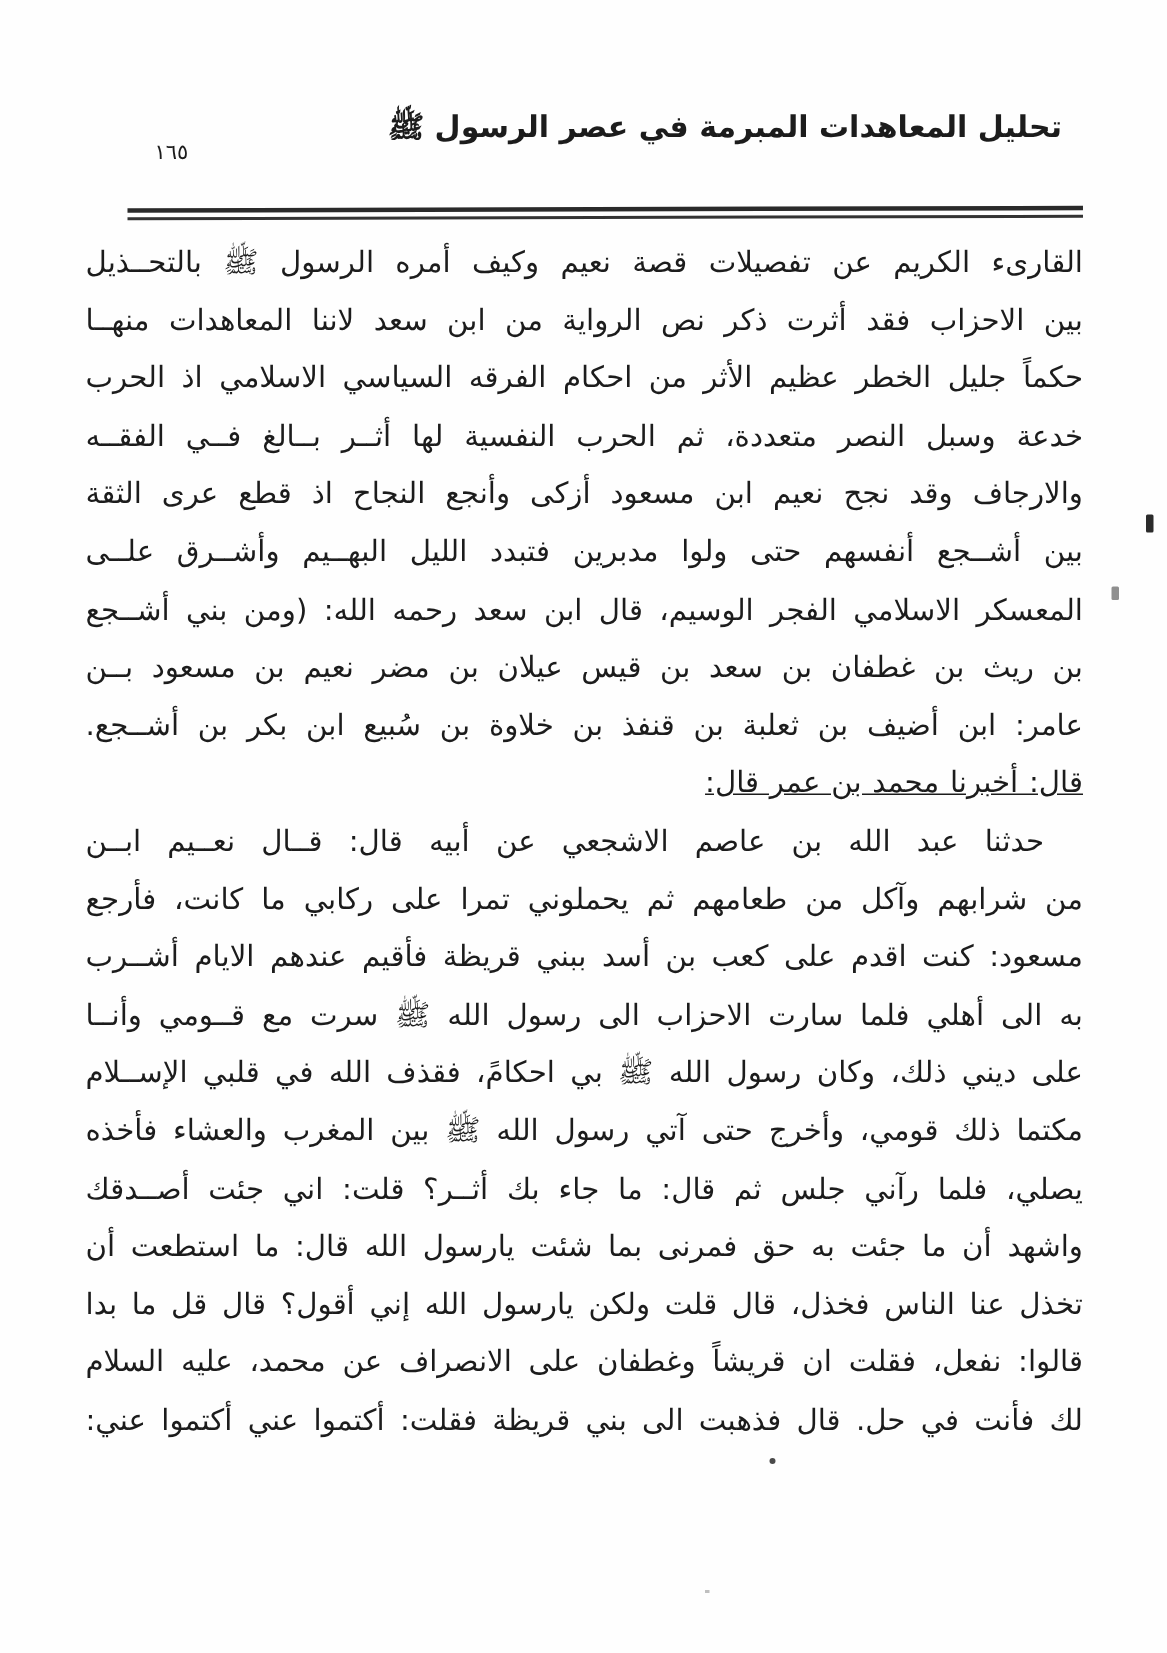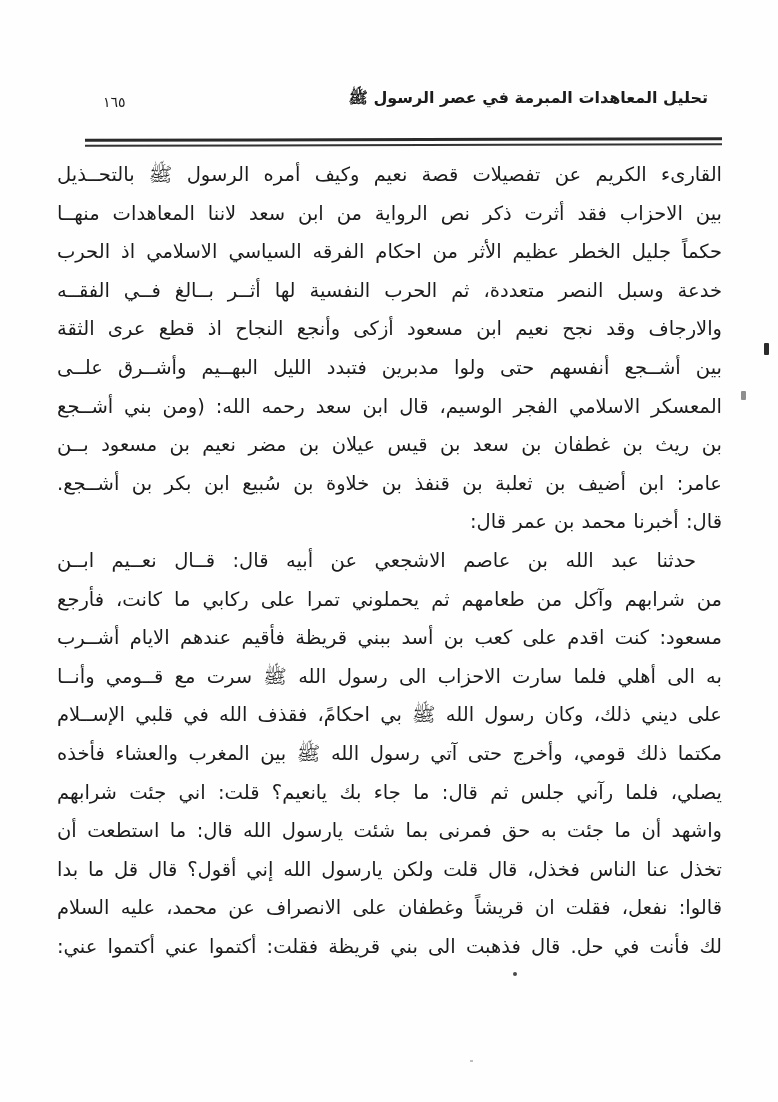--- a/index.html
+++ b/index.html
@@ -12,23 +12,23 @@
     width: 778px;
     height: 1102px;
     background: #fefefe;
     overflow: hidden;
     direction: rtl;
     font-family: "DejaVu Sans", sans-serif;
     color: #1c1c1c;
   }
   .chapter-title {
     position: absolute;
-    top: 88px;
+    top: 72px;
     right: 70px;
-    font-size: 16px;
+    font-size: 20px;
     font-weight: bold;
     white-space: nowrap;
     letter-spacing: 0;
     text-align: right;
   }
   .page-number {
     position: absolute;
     top: 94px;
     left: 103px;
     font-size: 14px;
@@ -56,20 +56,21 @@
     line-height: 38.6px;
     font-size: 19.5px;
     overflow: hidden;
     text-align: justify;
     text-align-last: justify;
     -moz-text-align-last: justify;
     word-spacing: 1px;
   }
   .line.short {
     text-align-last: right;
+    text-decoration: underline;
     -moz-text-align-last: right;
   }
   .line.indent {
     padding-right: 26px;
   }
   .scan-speck {
     position: absolute;
     background: #2b2b2b;
   }
   .speck-1 { left: 764px; top: 343px; width: 5px; height: 12px; border-radius: 1px; }
@@ -98,21 +99,21 @@
     <div class="line">المعسكر الاسلامي الفجر الوسيم، قال ابن سعد رحمه الله: (ومن بني أشــجع</div>
     <div class="line">بن ريث بن غطفان بن سعد بن قيس عيلان بن مضر نعيم بن مسعود بــن</div>
     <div class="line">عامر: ابن أضيف بن ثعلبة بن قنفذ بن خلاوة بن سُبيع ابن بكر بن أشــجع.</div>
     <div class="line short">قال: أخبرنا محمد بن عمر قال:</div>
     <div class="line indent">حدثنا عبد الله بن عاصم الاشجعي عن أبيه قال: قــال نعــيم ابــن</div>
     <div class="line">من شرابهم وآكل من طعامهم ثم يحملوني تمرا على ركابي ما كانت، فأرجع</div>
     <div class="line">مسعود: كنت اقدم على كعب بن أسد ببني قريظة فأقيم عندهم الايام أشــرب</div>
     <div class="line">به الى أهلي فلما سارت الاحزاب الى رسول الله ﷺ سرت مع قــومي وأنــا</div>
     <div class="line">على ديني ذلك، وكان رسول الله ﷺ  بي احكامً، فقذف الله في قلبي الإســلام</div>
     <div class="line">مكتما ذلك قومي، وأخرج حتى آتي رسول الله ﷺ بين المغرب والعشاء فأخذه</div>
-    <div class="line">يصلي، فلما رآني جلس ثم قال: ما جاء بك يانعيم؟ قلت: اني جئت شرابهم</div>
+    <div class="line">يصلي، فلما رآني جلس ثم قال: ما جاء بك أثــر؟ قلت: اني جئت أصــدقك</div>
     <div class="line">واشهد أن ما جئت به حق فمرنى بما شئت يارسول الله قال: ما استطعت أن</div>
     <div class="line">تخذل عنا الناس فخذل، قال قلت ولكن يارسول الله إني أقول؟ قال قل ما بدا</div>
     <div class="line">قالوا: نفعل، فقلت ان قريشاً وغطفان على الانصراف عن محمد، عليه السلام</div>
     <div class="line">لك فأنت في حل. قال فذهبت الى بني قريظة فقلت: أكتموا عني أكتموا عني:</div>
   </div>
 
   <div class="scan-speck speck-1"></div>
   <div class="scan-speck speck-2"></div>
   <div class="scan-speck speck-3"></div>
   <div class="scan-speck speck-4"></div>

